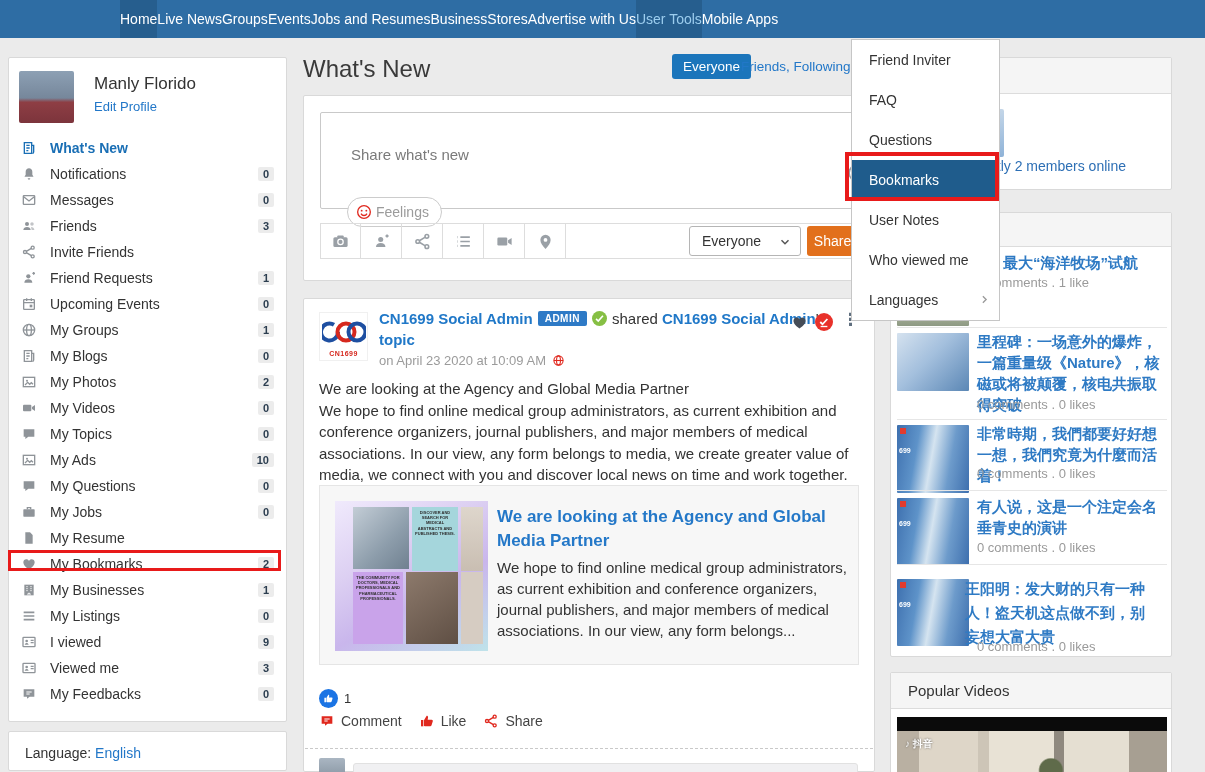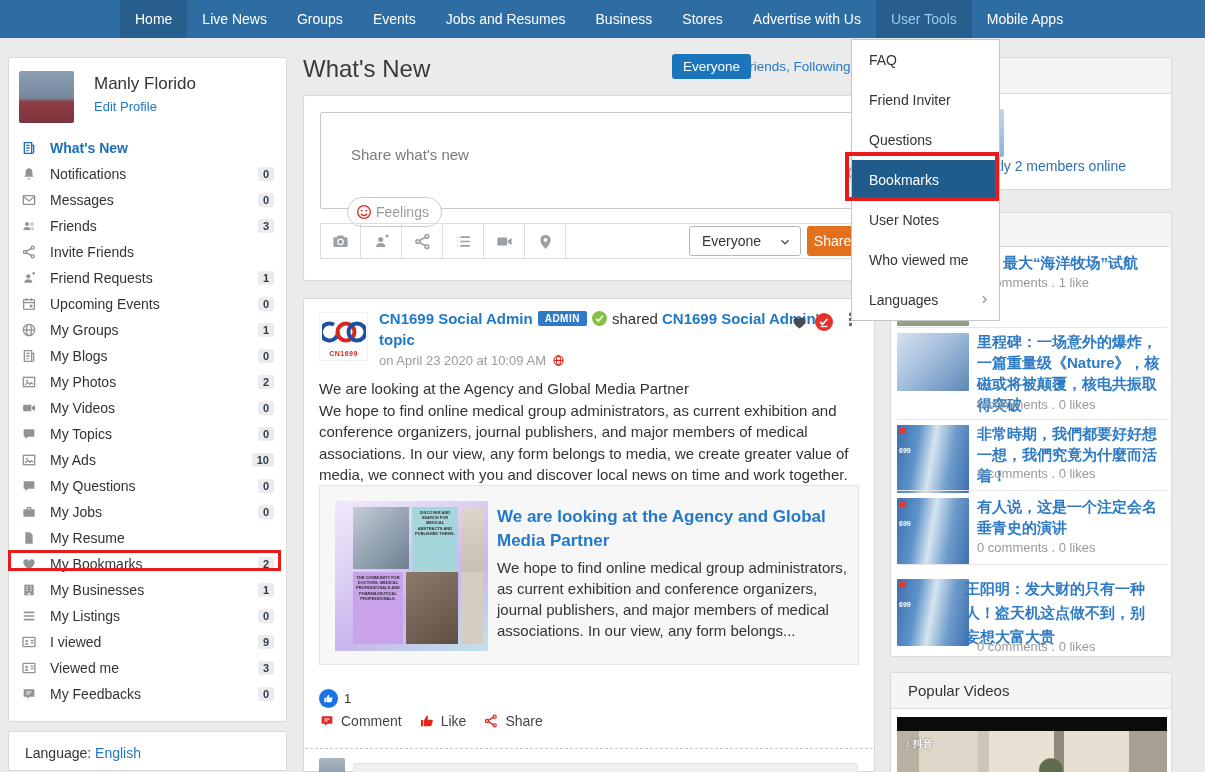--- a/index.html
+++ b/index.html
@@ -5,21 +5,21 @@
   * { margin:0; padding:0; box-sizing:border-box; }
   html,body { background:#ebebeb; }
   body { font-family:"Liberation Sans","DejaVu Sans",sans-serif; }
   #stage { position:relative; width:1205px; height:772px; overflow:hidden; background:#ebebeb; }
   .abs { position:absolute; }
   .card { position:absolute; background:#fff; border:1px solid #d9d9d9; border-radius:2px; }
 
   
   .nav { position:absolute; left:0; top:0; width:1205px; height:38px; background:#2e6da4; display:flex; z-index:10; }
   .nav-sp { width:120px; }
-  .nav-it { color:#fff; font-size:14px; line-height:38px; padding:0 15px; cursor:pointer; white-space:nowrap; }
+  .nav-it { color:#fff; font-size:14px; line-height:38px; padding:0 0; cursor:pointer; white-space:nowrap; }
   .nav-it.active { background:#265e8e; }
   .nav-it.open { background:#265e8e; color:#9ccdee; }
 
   
   .dropdown { position:absolute; left:851px; top:39px; width:149px; background:#fff; border:1px solid #c6c6c6; z-index:50; }
   .dd-it { height:40px; line-height:40px; padding-left:17px; font-size:14px; color:#333; cursor:pointer; position:relative; }
   .dd-it.selected { background:#1f5c8c; color:#fff; }
   .dd-chev { position:absolute; right:8px; top:13px; width:13px; height:13px; color:#9a9a9a; }
 
   .redbox { position:absolute; border:4px solid #e81a1a; z-index:60; pointer-events:none; }
@@ -603,22 +603,22 @@
 
   <div class="rcard r3">
     <div class="rhead">Popular Videos</div>
     <div class="r3-video">
       <div class="r3-img"></div>
       <div class="r3-brand">♪ <span>抖音</span></div>
     </div>
   </div>
 
   <div class="dropdown">
+    <div class="dd-it">Friend Inviter</div>
     <div class="dd-it">FAQ</div>
-    <div class="dd-it">Friend Inviter</div>
     <div class="dd-it">Questions</div>
     <div class="dd-it selected">Bookmarks</div>
     <div class="dd-it">User Notes</div>
     <div class="dd-it">Who viewed me</div>
     <div class="dd-it"><span>Languages</span>
       <svg class="dd-chev">
           <use href="#i-chevR"></use>
         </svg>
     </div>
   </div>

